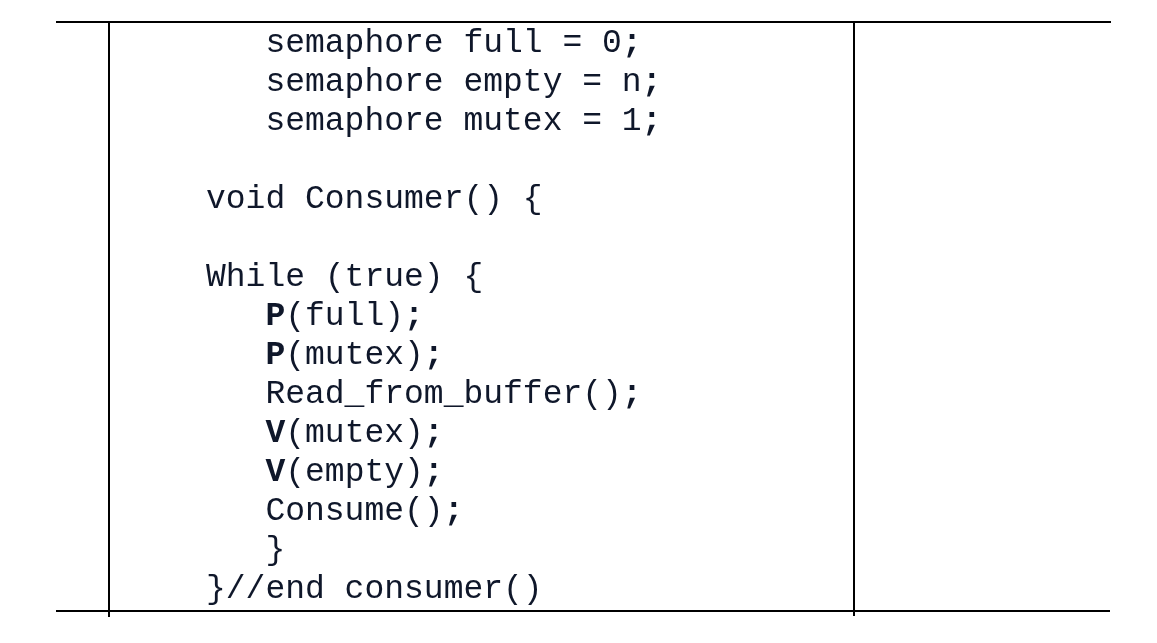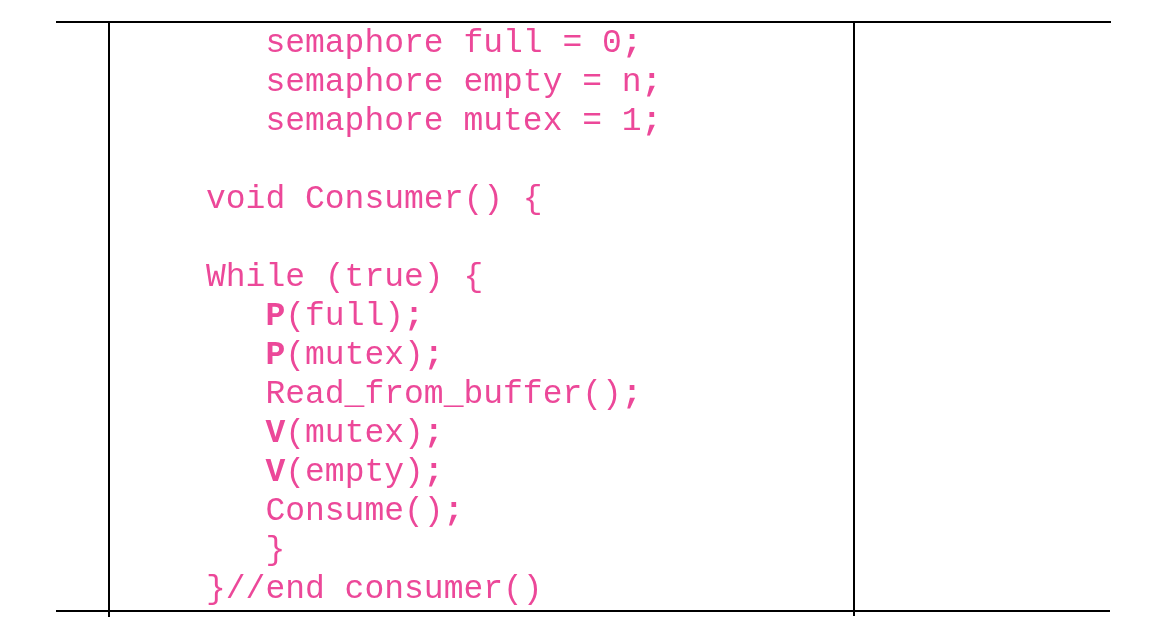--- a/index.html
+++ b/index.html
@@ -26,21 +26,21 @@
   .rule-v-right  { left: 853px; top: 23px;  width: 2px;    height: 593px; }
 
   .code-block {
     position: absolute;
     left: 206px;
     top: 24px;
     margin: 0;
     font-size: 33px;
     line-height: 39px;
     white-space: pre;
-    color: #ec4899;
+    color: #0f172a;
   }
   .code-line {
     height: 39px;
     white-space: pre;
   }
   .code-line .bold {
     font-weight: bold;
   }
 </style>
 </head>

